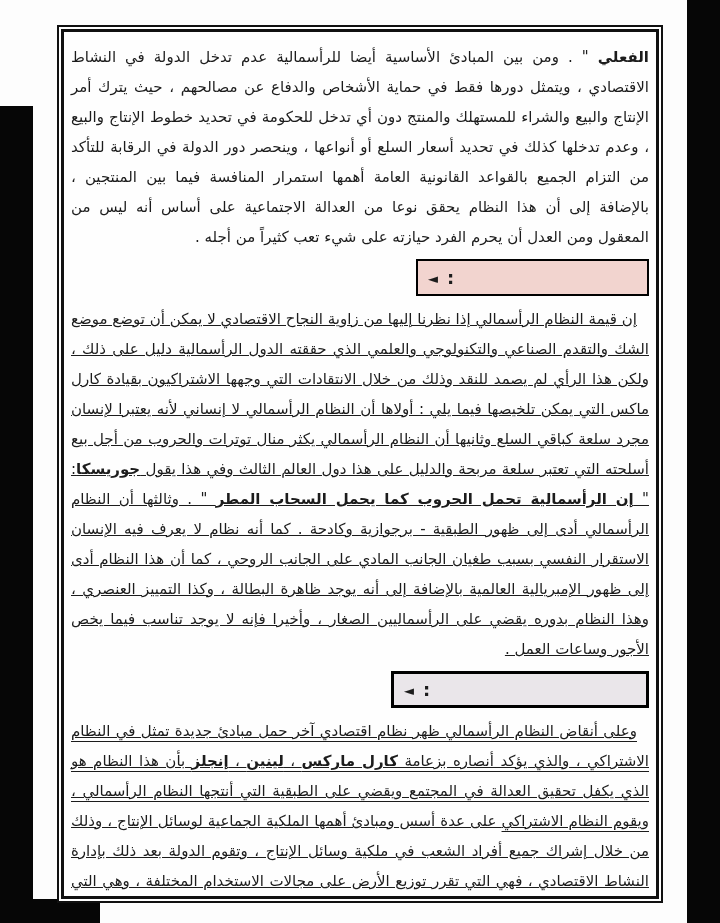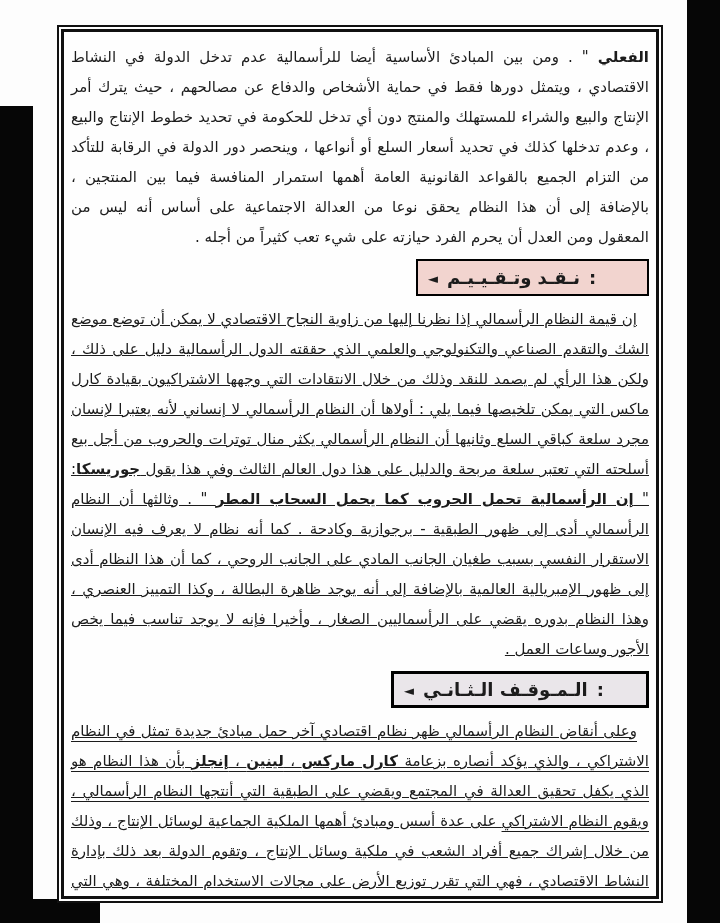--- a/index.html
+++ b/index.html
@@ -53,29 +53,27 @@
 <div class="scan-bottom-left"></div>
 
 <div class="frame-outer">
   <div class="frame-inner">
     <div class="content">
 
       <p class="para"><span class="b">الفعلي</span><span> " . ومن بين المبادئ الأساسية أيضا للرأسمالية عدم تدخل الدولة في النشاط الاقتصادي ، ويتمثل دورها فقط في حماية الأشخاص والدفاع عن مصالحهم ، حيث يترك أمر الإنتاج والبيع والشراء للمستهلك والمنتج دون أي تدخل للحكومة في تحديد خطوط الإنتاج والبيع ، وعدم تدخلها كذلك في تحديد أسعار السلع أو أنواعها ، وينحصر دور الدولة في الرقابة للتأكد من التزام الجميع بالقواعد القانونية العامة أهمها استمرار المنافسة فيما بين المنتجين ، بالإضافة إلى أن هذا النظام يحقق نوعا من العدالة الاجتماعية على أساس أنه ليس من المعقول ومن العدل أن يحرم الفرد حيازته على شيء تعب كثيراً من أجله .</span></p>
 
       <div class="section-box first">
         <span class="arrow">◄</span>
-        <span class="section-title">نـقـد وتـقـيـيـم</span>
         <span class="section-colon">:</span>
       </div>
 
       <p class="para indent"><span>إن قيمة النظام الرأسمالي إذا نظرنا إليها من زاوية النجاح الاقتصادي لا يمكن أن توضع موضع الشك والتقدم الصناعي والتكنولوجي والعلمي الذي حققته الدول الرأسمالية دليل على ذلك ، ولكن هذا الرأي لم يصمد للنقد وذلك من خلال الانتقادات التي وجهها الاشتراكيون بقيادة كارل ماكس التي يمكن تلخيصها فيما يلي : أولاها أن النظام الرأسمالي لا إنساني لأنه يعتبرا لإنسان مجرد سلعة كباقي السلع وثانيها أن النظام الرأسمالي يكثر منال توترات والحروب من أجل بيع أسلحته التي تعتبر سلعة مربحة والدليل على هذا دول العالم الثالث وفي هذا يقول </span><span class="b">جوريسكا</span><span>: " </span><span class="b">إن الرأسمالية تحمل الحروب كما يحمل السحاب المطر</span><span> " . وثالثها أن النظام الرأسمالي أدى إلى ظهور الطبقية - برجوازية وكادحة . كما أنه نظام لا يعرف فيه الإنسان الاستقرار النفسي بسبب طغيان الجانب المادي على الجانب الروحي ، كما أن هذا النظام أدى إلى ظهور الإمبريالية العالمية بالإضافة إلى أنه يوجد ظاهرة البطالة ، وكذا التمييز العنصري ، وهذا النظام بدوره يقضي على الرأسماليين الصغار ، وأخيرا فإنه لا يوجد تناسب فيما يخص الأجور وساعات العمل .</span></p>
 
       <div class="section-box second">
         <span class="arrow">◄</span>
-        <span class="section-title">الـمـوقـف الـثـانـي</span>
         <span class="section-colon">:</span>
       </div>
 
       <p class="para indent"><span class="u">وعلى أنقاض النظام الرأسمالي ظهر نظام اقتصادي آخر حمل مبادئ جديدة تمثل في النظام الاشتراكي ، والذي يؤكد أنصاره بزعامة </span><span class="b u">كارل ماركس</span><span class="u"> ، </span><span class="b u">لينين</span><span class="u"> ، </span><span class="b u">إنجلز</span><span class="u"> بأن هذا النظام هو الذي يكفل تحقيق العدالة في المجتمع ويقضي على الطبقية التي أنتجها النظام الرأسمالي ، ويقوم النظام الاشتراكي</span><span> على عدة أسس ومبادئ أهمها الملكية الجماعية لوسائل الإنتاج ، وذلك من خلال إشراك جميع أفراد الشعب في ملكية وسائل الإنتاج ، وتقوم الدولة بعد ذلك بإدارة النشاط الاقتصادي ، فهي التي تقرر توزيع الأرض على مجالات الاستخدام المختلفة ، وهي التي تحدد كمية الموارد الموجهة لإنتاج السلع الإنتاجية والاستهلاكية ، والأفراد يقدمون خدماتهم للمجتمع كل حسب طاقته ، وقدرته الإنتاجية ، وفي المقابل يتسلّم كلٌ منهم أجرا بقدر ما يحتاج إليه ، يقول </span></p>
 
     </div>
   </div>
 </div>
 
 </body></html>

